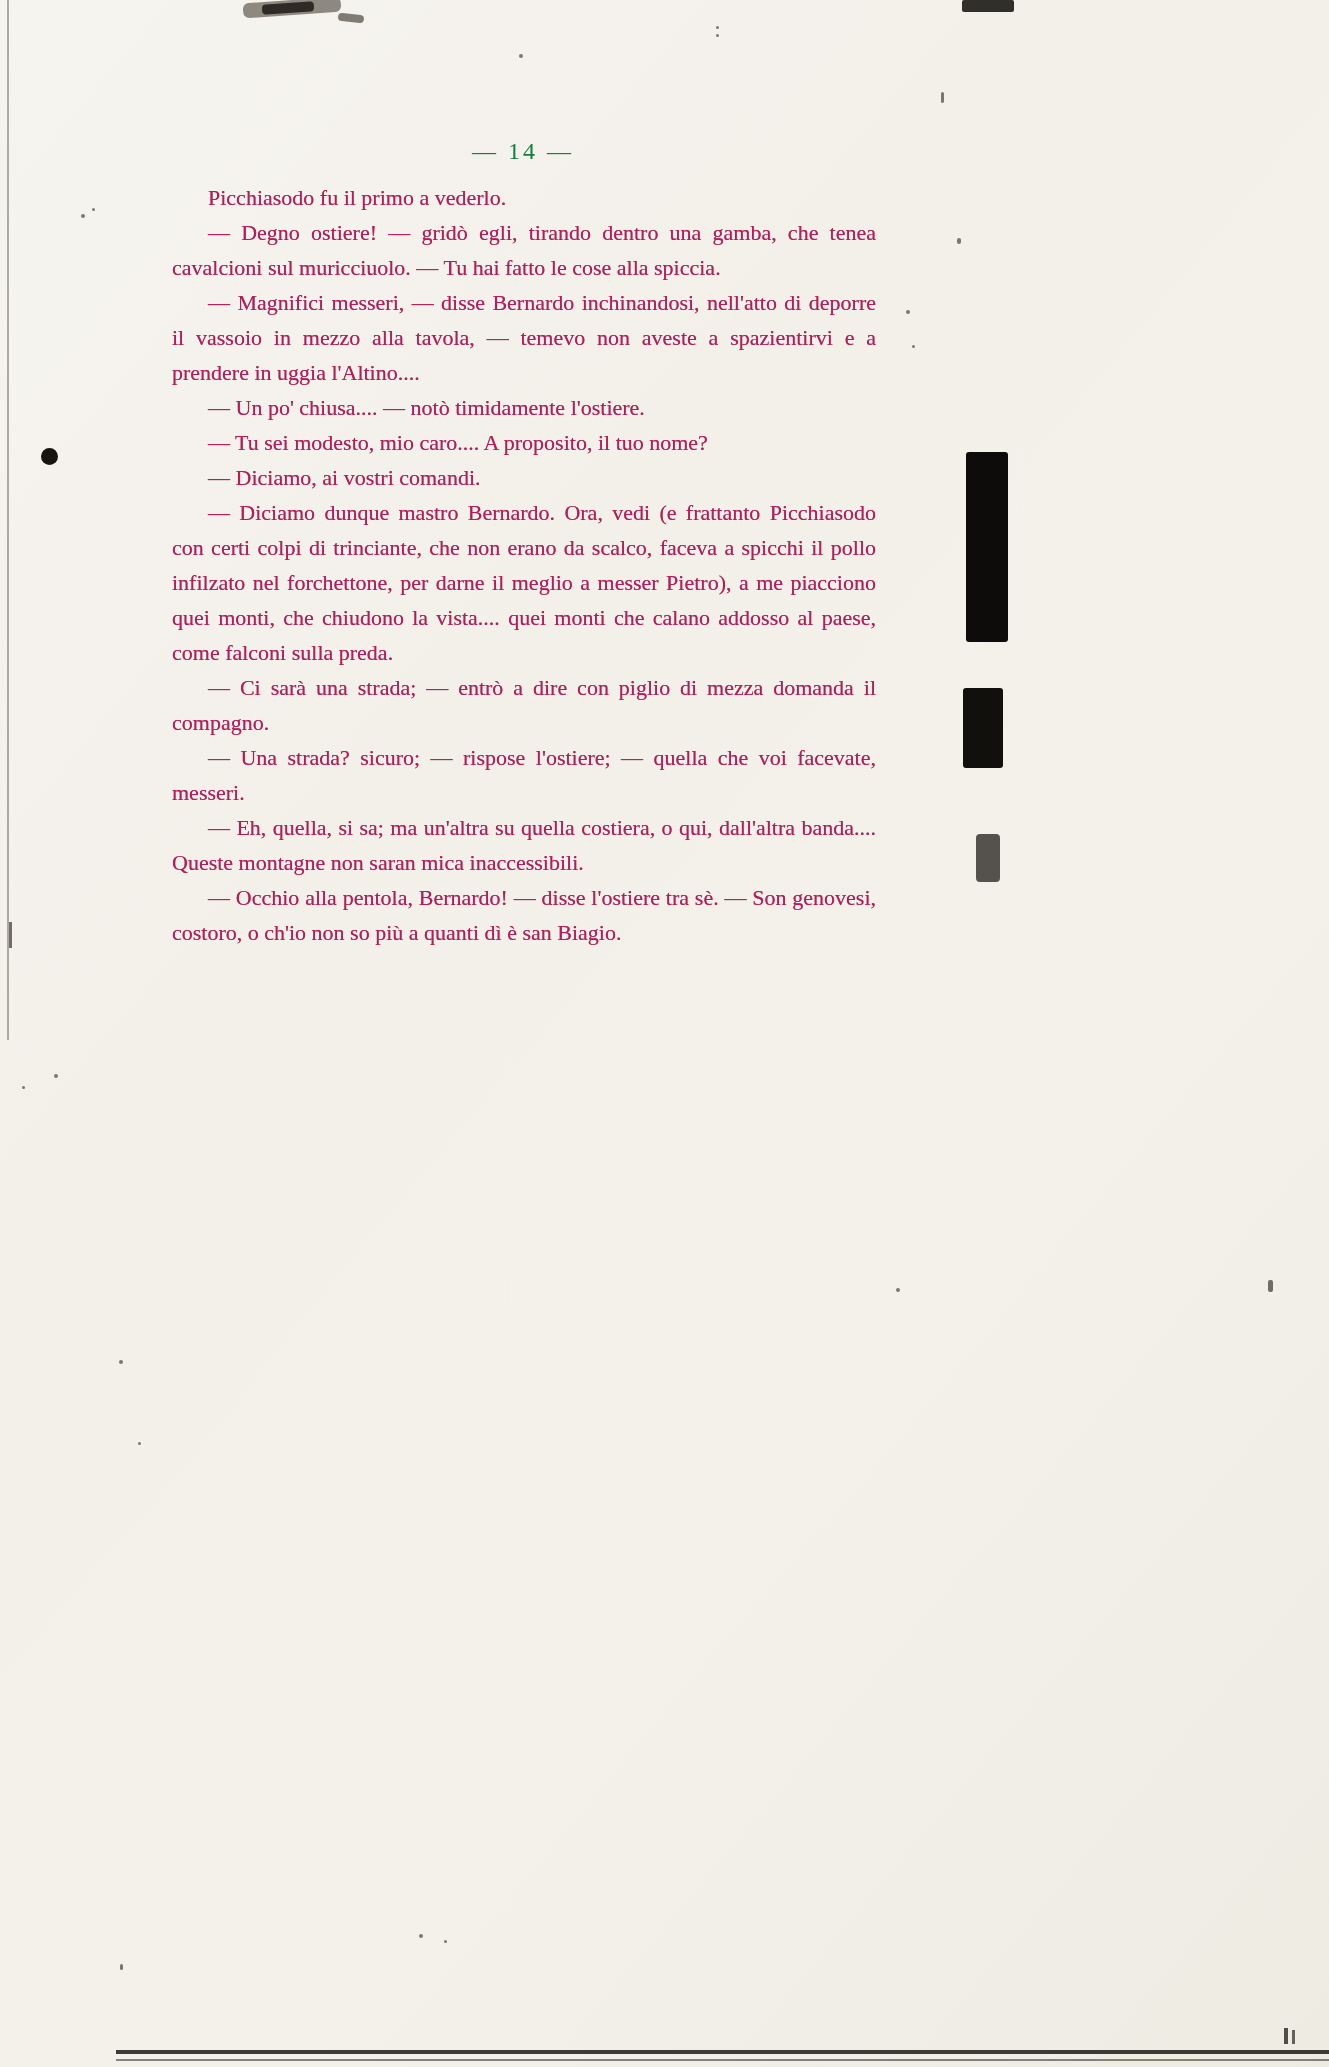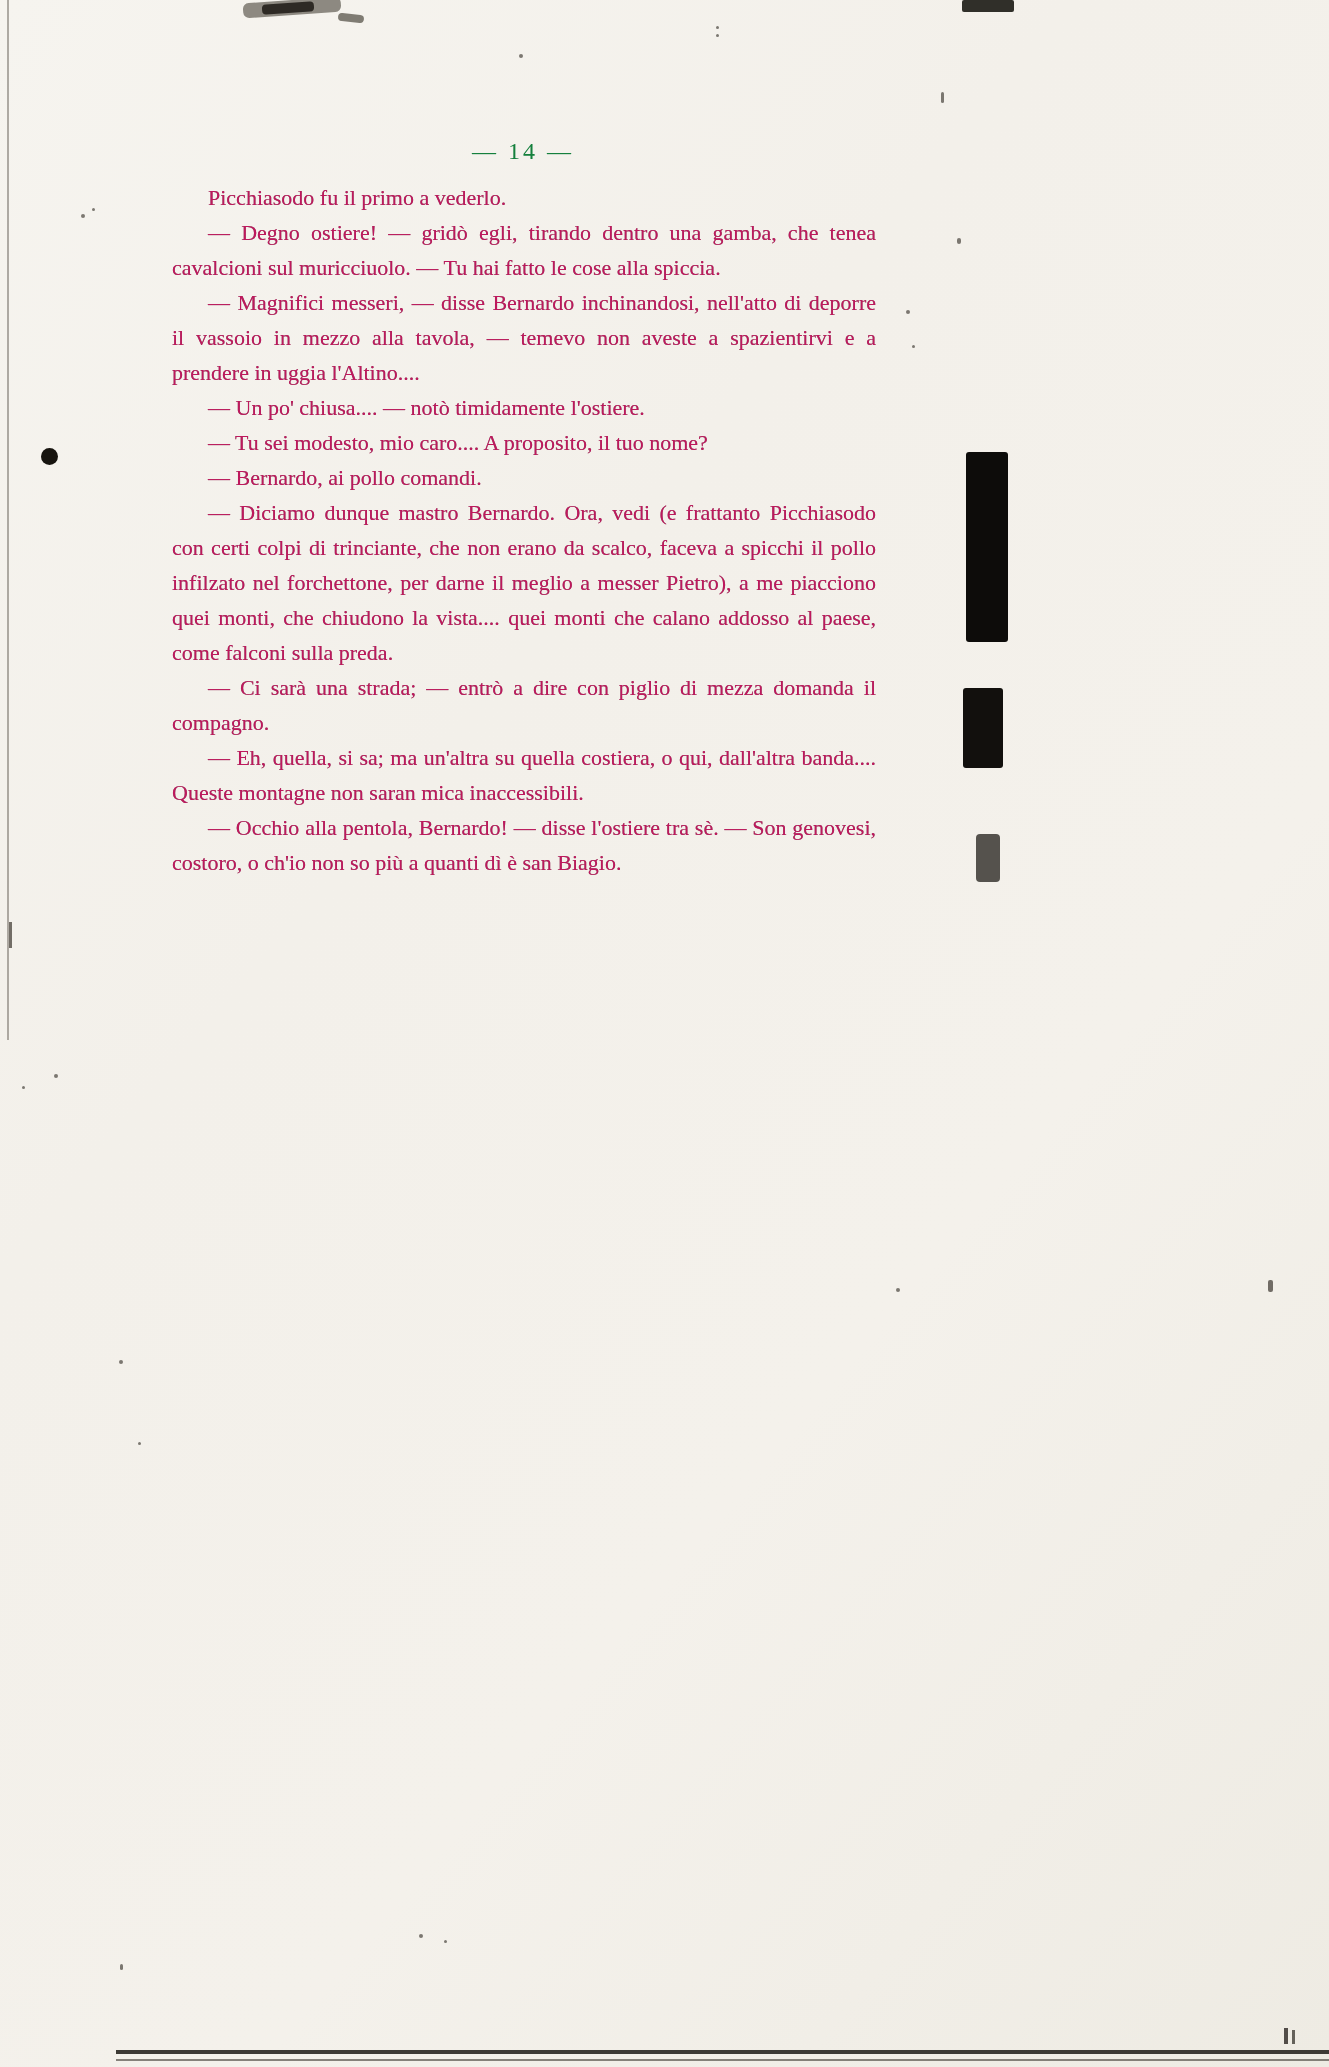--- a/index.html
+++ b/index.html
@@ -85,25 +85,26 @@
 
       <p>— Degno ostiere! — gridò egli, tirando dentro una gamba, che tenea cavalcioni sul muricciuolo. — Tu hai fatto le cose alla spiccia.</p>
 
       <p>— Magnifici messeri, — disse Bernardo inchinandosi, nell'atto di deporre il vassoio in mezzo alla tavola, — temevo non aveste a spazientirvi e a prendere in uggia l'Altino....</p>
 
 
       <p>— Un po' chiusa.... — notò timidamente l'ostiere.</p>
 
       <p>— Tu sei modesto, mio caro.... A proposito, il tuo nome?</p>
 
-      <p>— Bernardo, ai pollo comandi.</p>
+      <p>— Diciamo, ai vostri comandi.</p>
 
       <p>— Diciamo dunque mastro Bernardo. Ora, vedi (e frattanto Picchiasodo con certi colpi di trinciante, che non erano da scalco, faceva a spicchi il pollo infilzato nel forchettone, per darne il meglio a messer Pietro), a me piacciono quei monti, che chiudono la vista.... quei monti che calano addosso al paese, come falconi sulla preda.</p>
 
       <p>— Ci sarà una strada; — entrò a dire con piglio di mezza domanda il compagno.</p>
 
+      <p>— Una strada? sicuro; — rispose l'ostiere; — quella che voi facevate, messeri.</p>
 
       <p>— Eh, quella, si sa; ma un'altra su quella costiera, o qui, dall'altra banda.... Queste montagne non saran mica inaccessibili.</p>
 
       <p>— Occhio alla pentola, Bernardo! — disse l'ostiere tra sè. — Son genovesi, costoro, o ch'io non so più a quanti dì è san Biagio.</p>
     </div>
 
 </div>
 
 </body></html>

